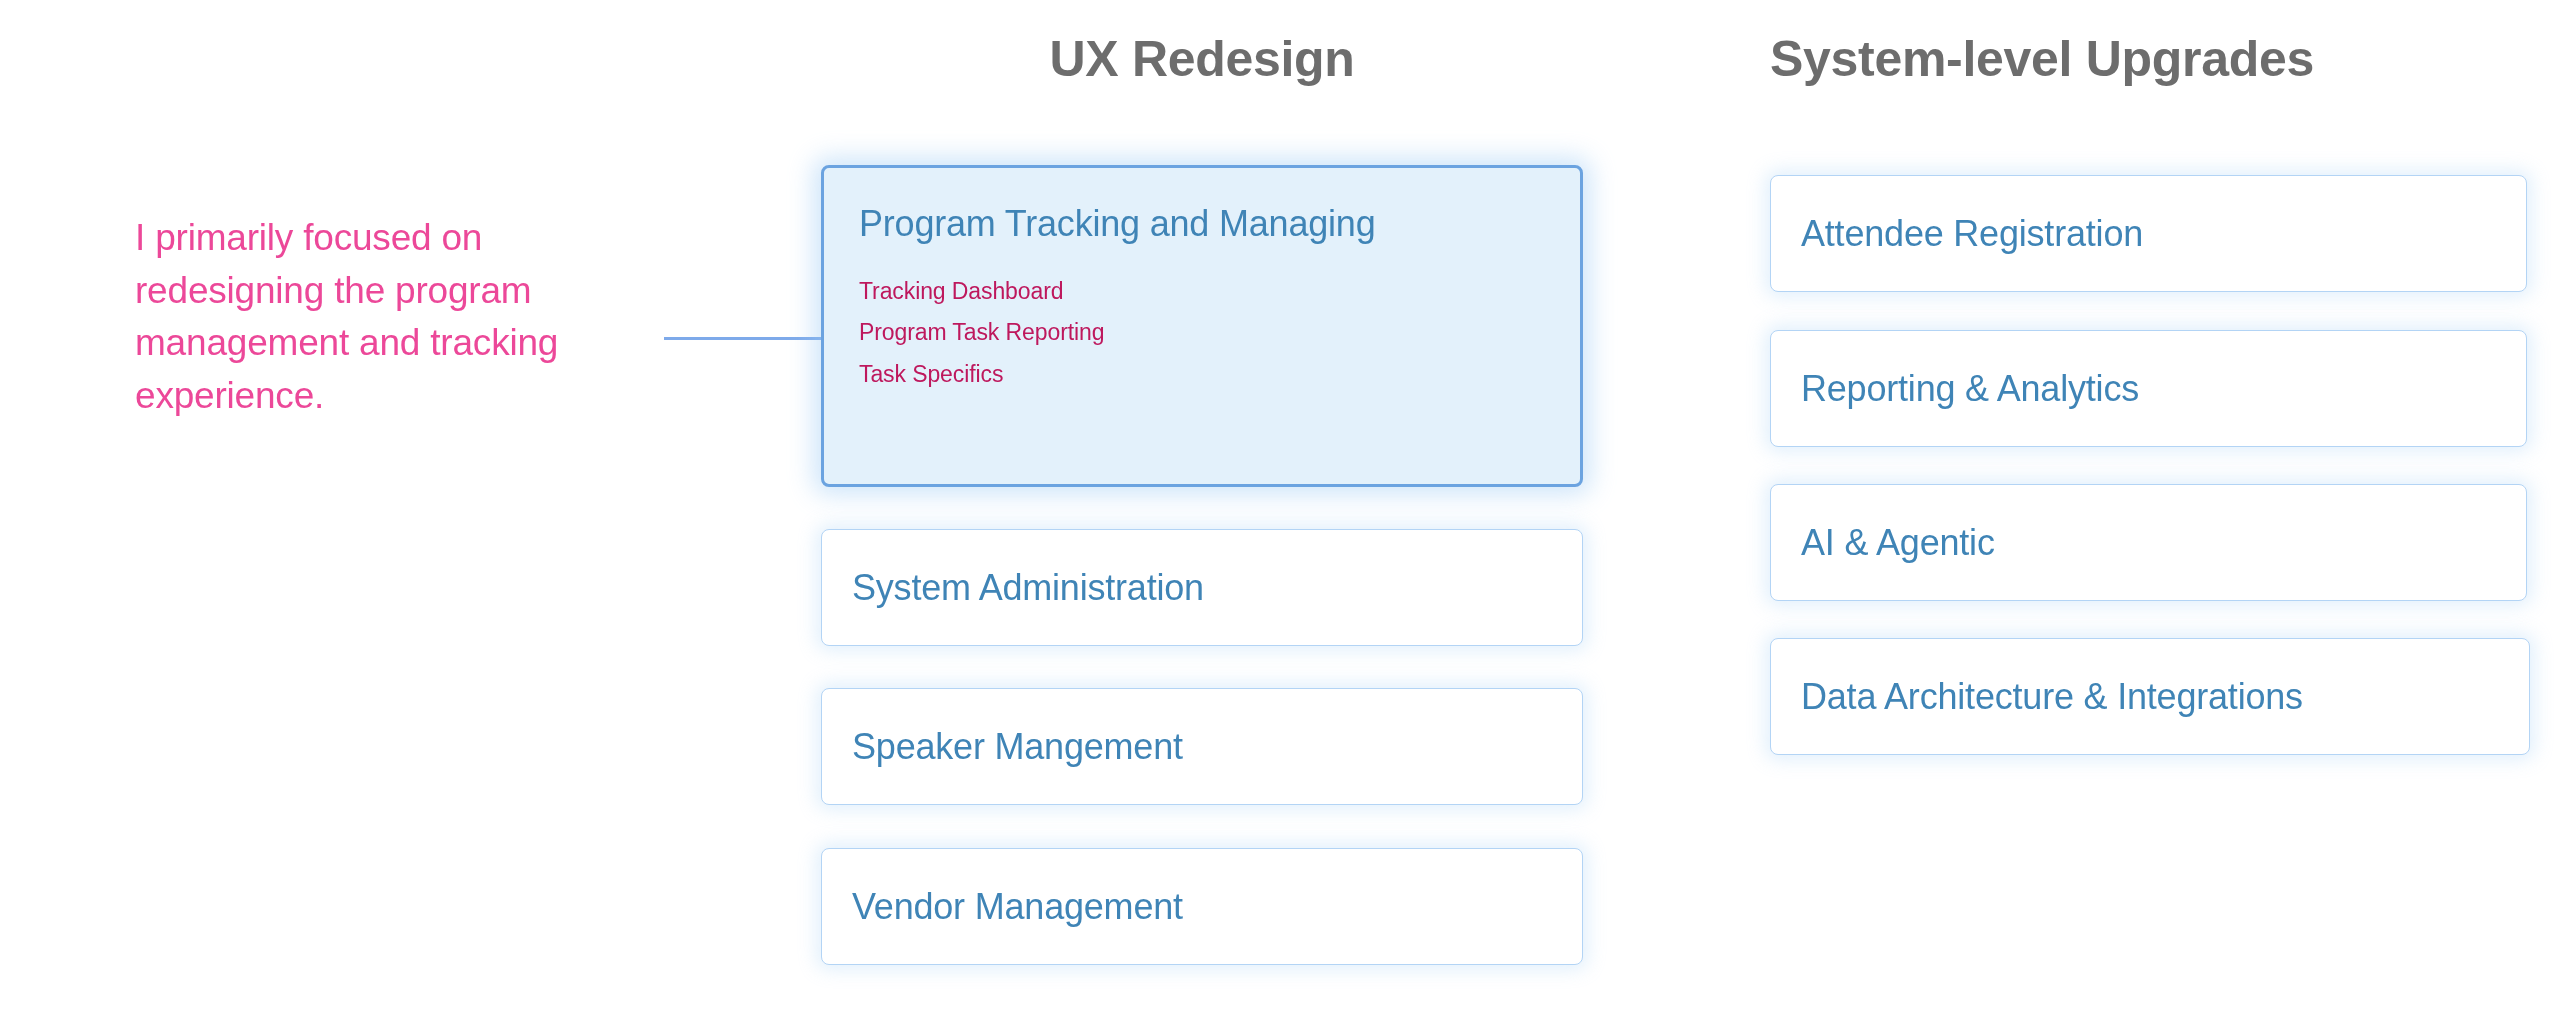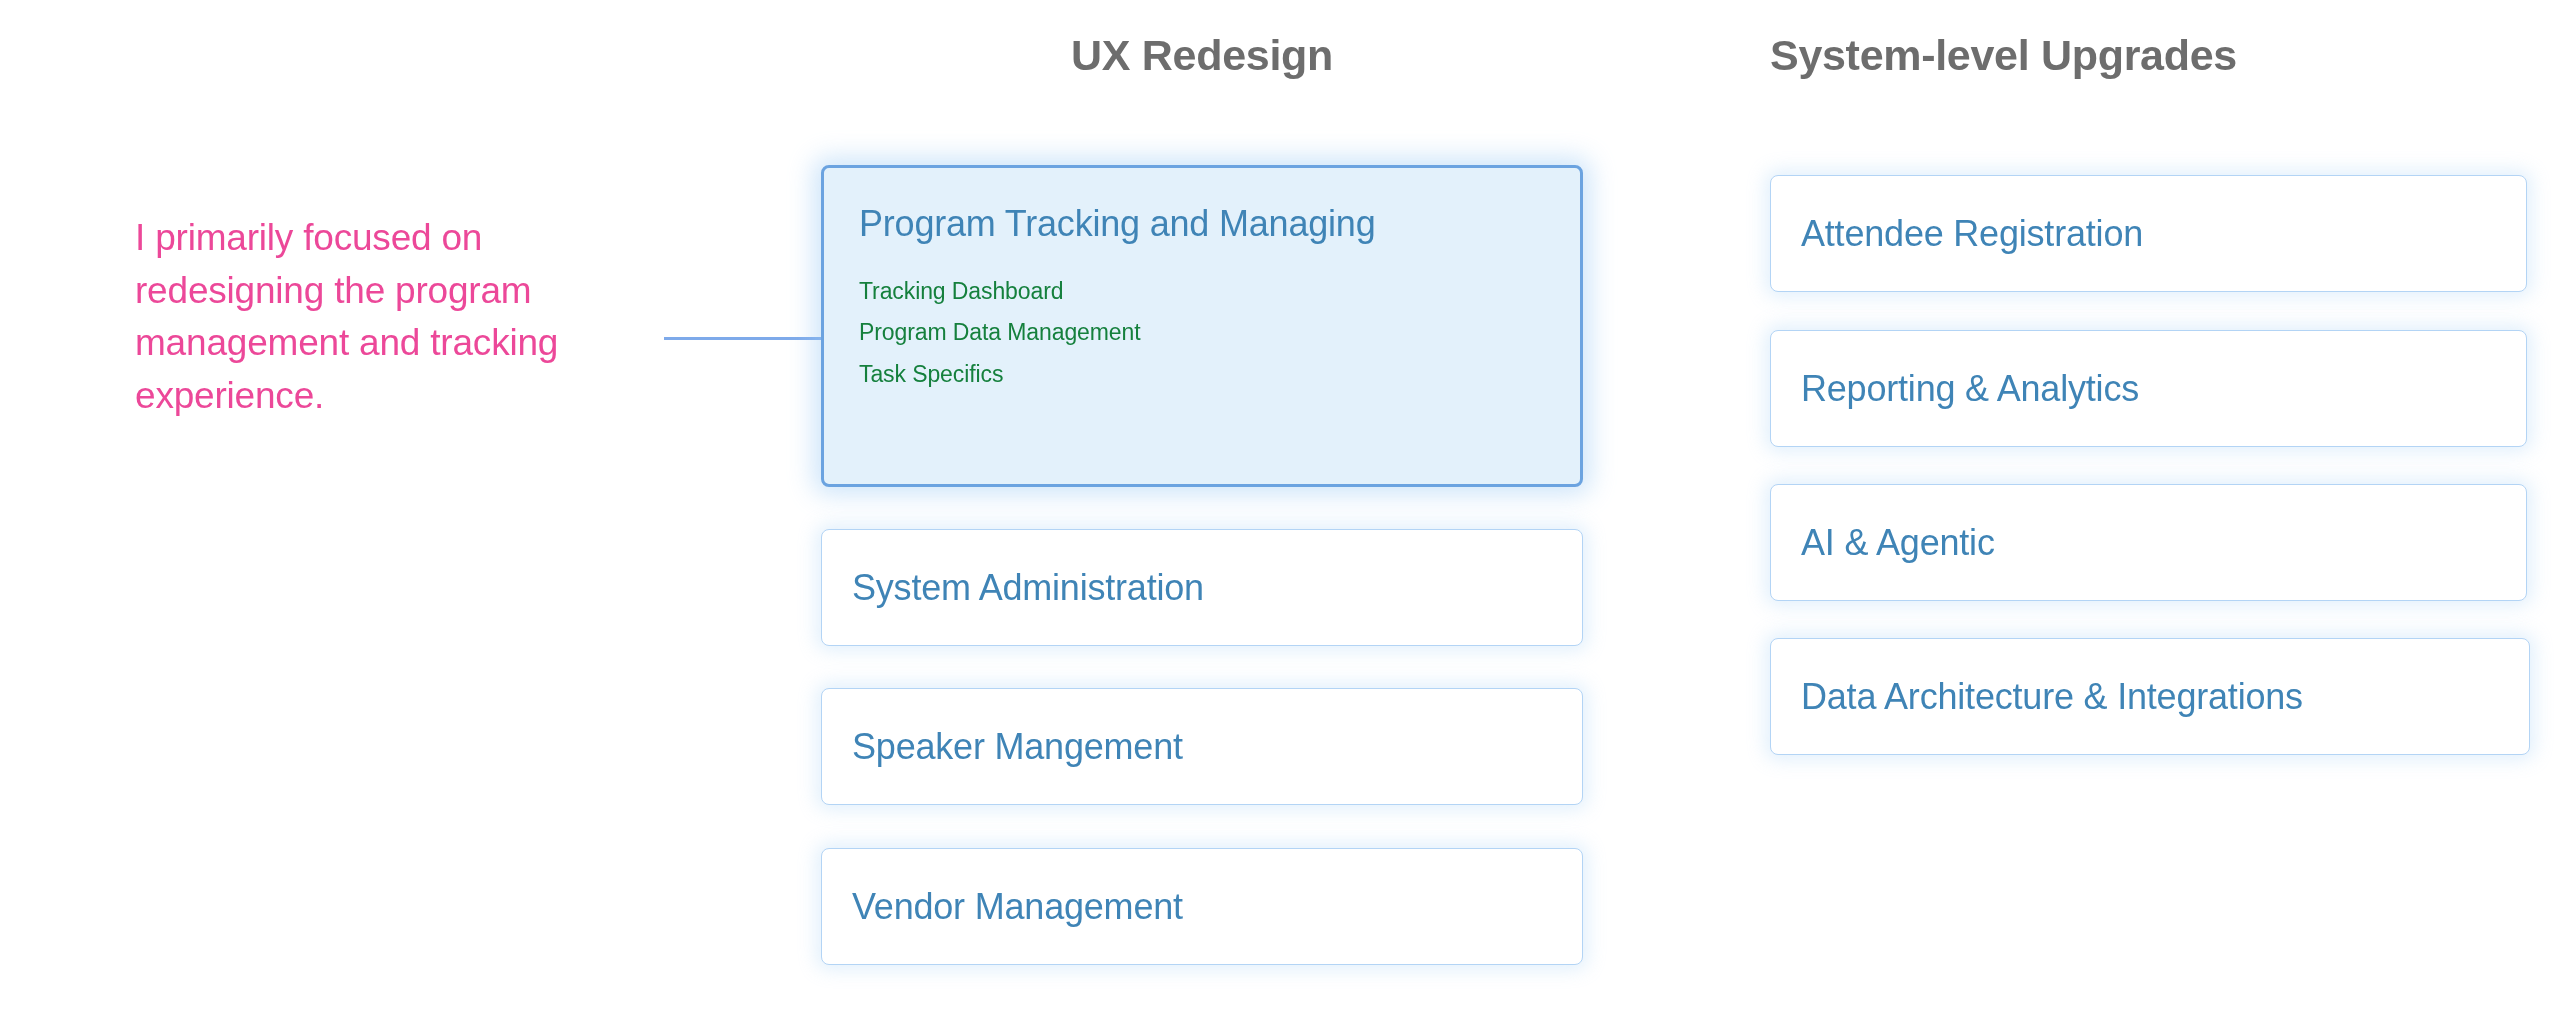--- a/index.html
+++ b/index.html
@@ -17,21 +17,21 @@
 
   .canvas {
     position: relative;
     width: 2576px;
     height: 1026px;
   }
 
   
   .col-heading {
     position: absolute;
-    font-size: 43px;
+    font-size: 50px;
     font-weight: bold;
     color: #6d6d6d;
     letter-spacing: -0.3px;
     white-space: nowrap;
     line-height: 1;
   }
   #heading-ux {
     left: 821px;
     width: 762px;
     top: 34px;
@@ -101,21 +101,21 @@
     left: 35px;
   }
 
   .sub-list {
     position: absolute;
     left: 35px;
     top: 112px;
   }
   .sub-item {
     font-size: 23px;
-    color: #15803d;
+    color: #be185d;
     line-height: 1;
     margin-bottom: 18.4px;
     letter-spacing: -0.1px;
     white-space: nowrap;
   }
   .sub-item:last-child { margin-bottom: 0; }
 
   
   #card-ptm      { left: 821px; top: 165px;  width: 762px; height: 322px; }
   #card-sysadmin { left: 821px; top: 529px;  width: 762px; height: 117px; }
@@ -138,21 +138,21 @@
   <div class="col-heading" id="heading-sys">System-level Upgrades</div>
 
   <div class="annotation">I primarily focused on redesigning the program management and tracking experience.</div>
 
   <div class="connector"></div>
 
   <div class="card highlight" id="card-ptm">
     <div class="card-title">Program Tracking and Managing</div>
     <div class="sub-list">
       <div class="sub-item">Tracking Dashboard</div>
-      <div class="sub-item">Program Data Management</div>
+      <div class="sub-item">Program Task Reporting</div>
       <div class="sub-item">Task Specifics</div>
     </div>
   </div>
 
   <div class="card" id="card-sysadmin">
     <div class="card-title">System Administration</div>
   </div>
 
   <div class="card" id="card-speaker">
     <div class="card-title">Speaker Mangement</div>

